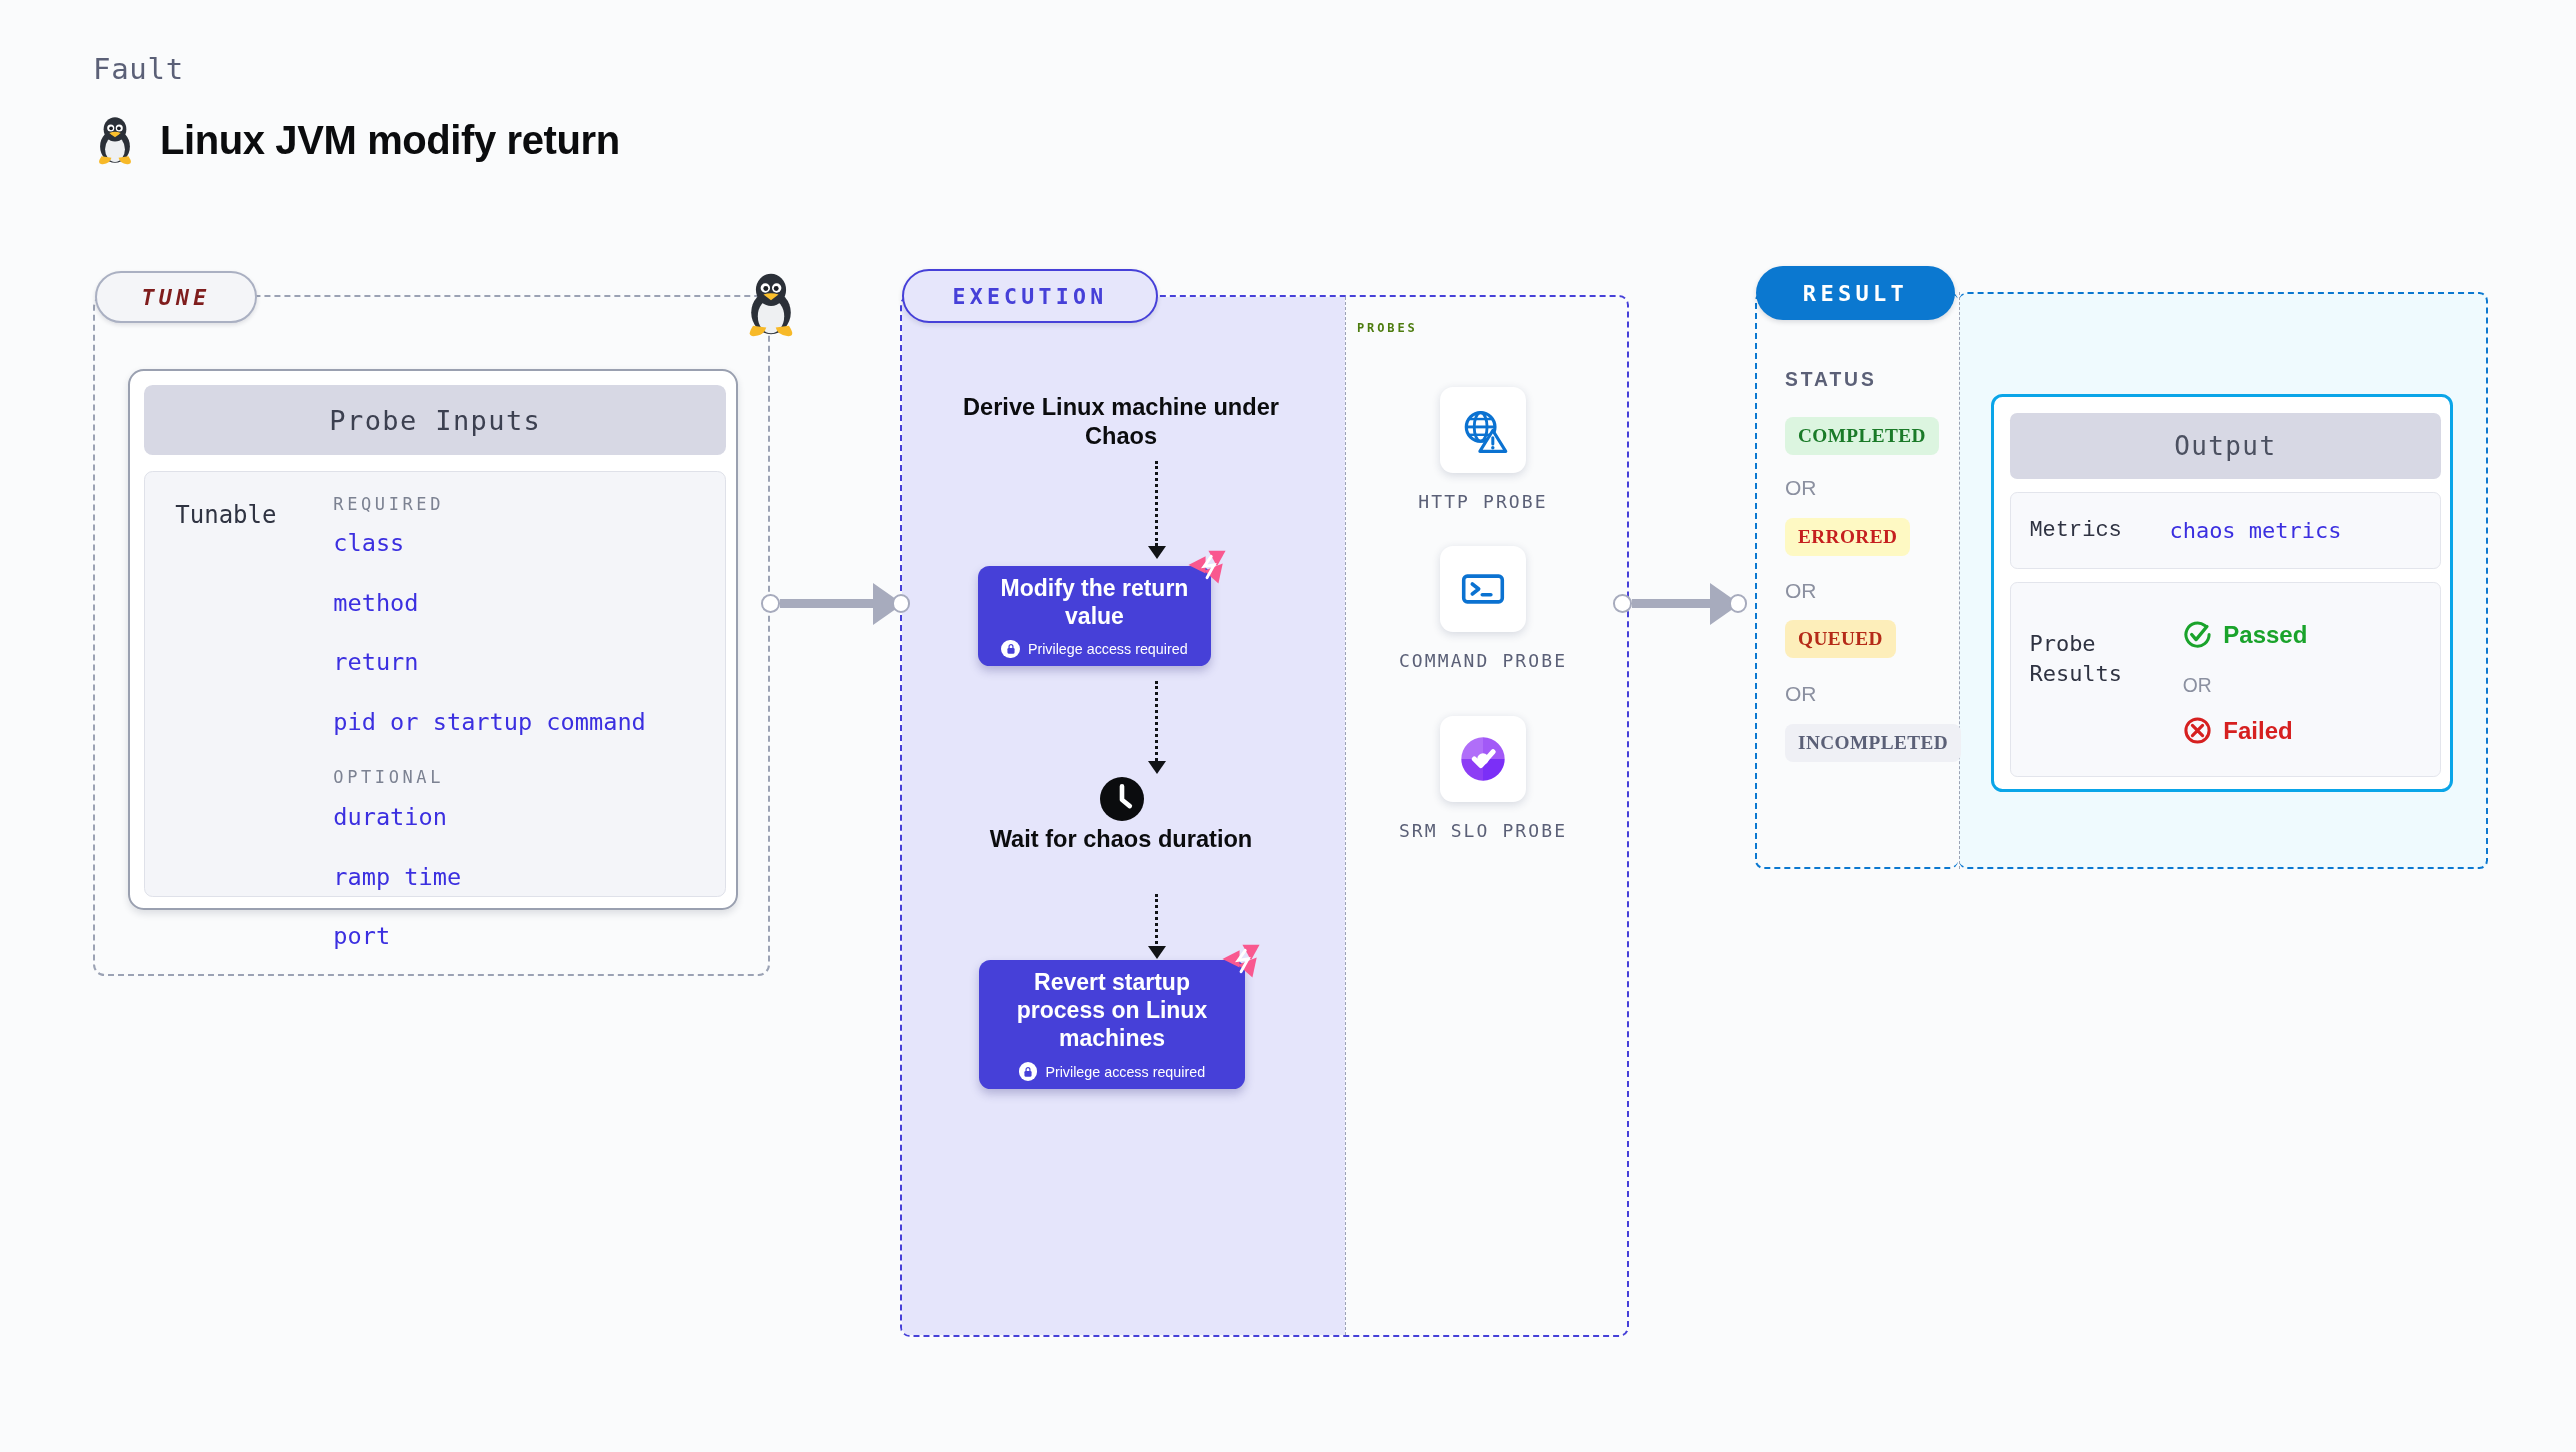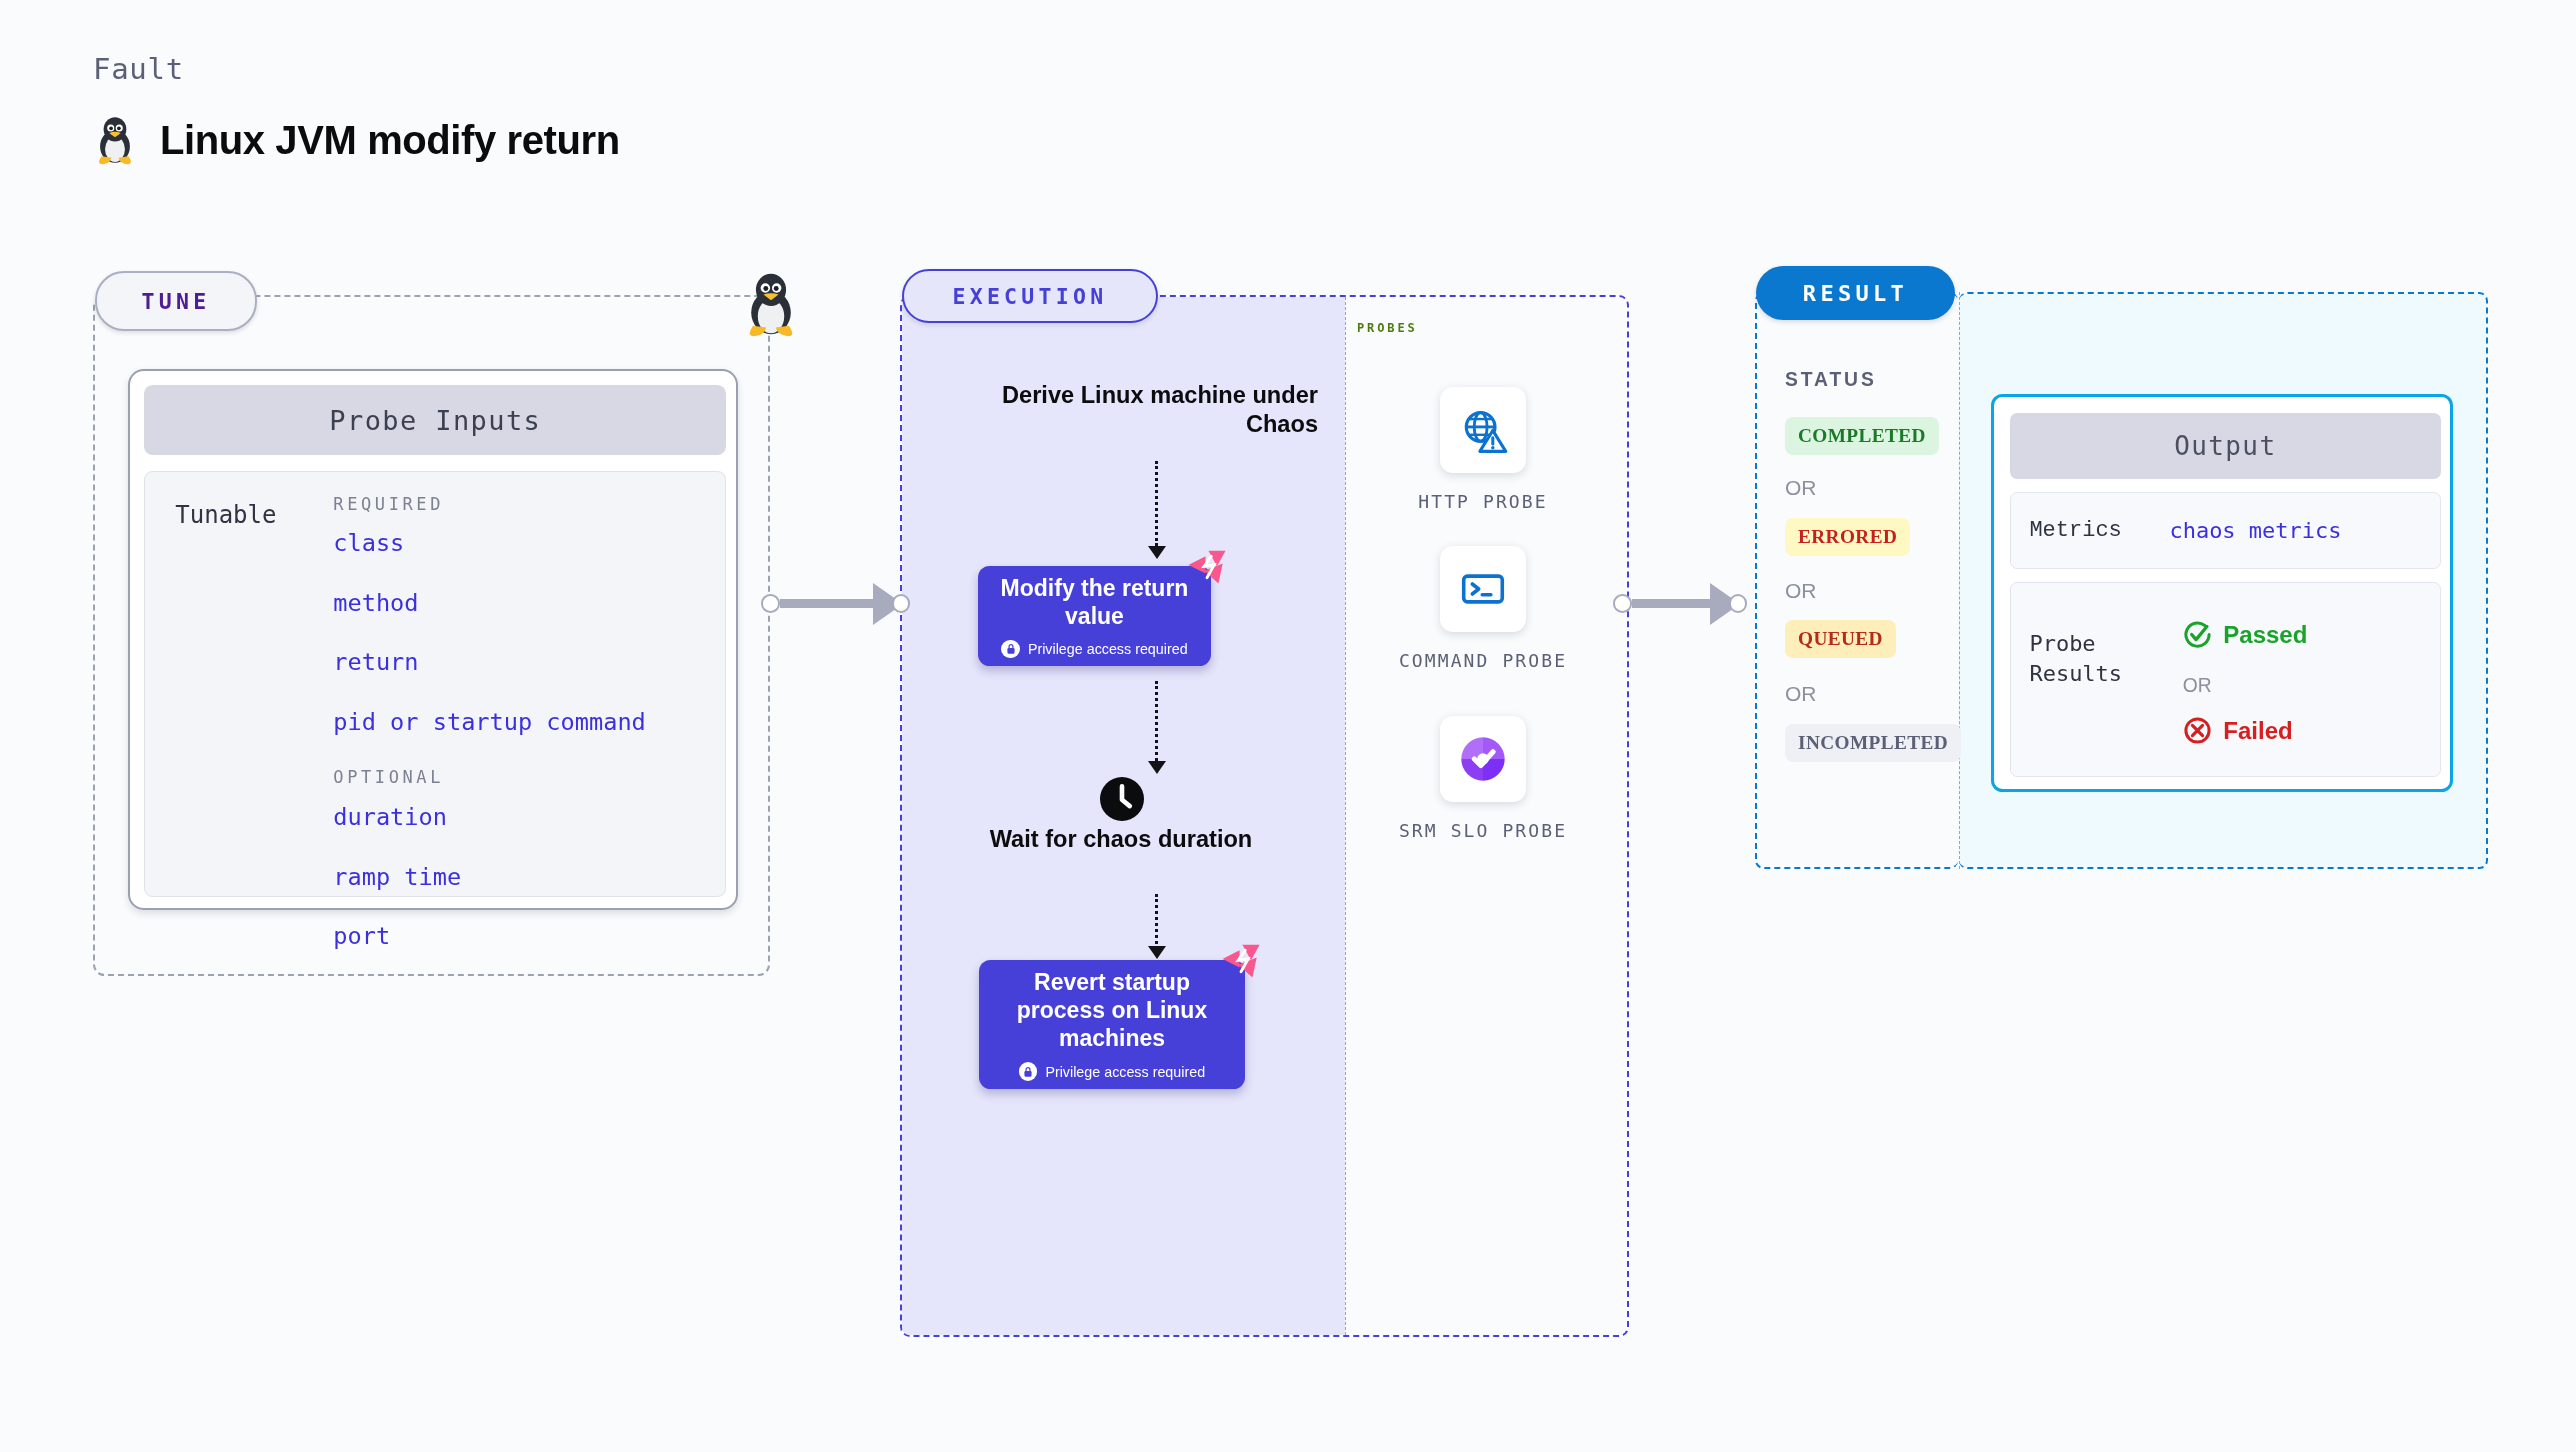--- a/index.html
+++ b/index.html
@@ -28,24 +28,25 @@
     letter-spacing: -0.4px;
   }
 
   
   .badge {
     position: absolute; display: flex; align-items: center; justify-content: center;
     font-family: "DejaVu Sans Mono", monospace;
     font-weight: bold; letter-spacing: 4.3px; z-index: 6;
   }
   .badge-tune {
-    left: 95px; top: 271px; width: 162px; height: 60px;
+    left: 95px; top: 271px; width: 162px; height: 52px;
     background: #f4f5f8; border: 2.1px solid #aab0c2; border-radius: 29px;
-    color: #4c1d95; font-size: 21.5px;
+    color: #7f1d1d; font-size: 21.5px;
     box-shadow: 0 2.1px 4.3px rgba(20,25,50,.13);
+    font-style: italic;
   }
   .badge-exec {
     left: 902px; top: 269px; width: 256px; height: 54px;
     background: #e6e6fb; border: 2.9px solid #4640d8; border-radius: 30px;
     color: #4640d8; font-size: 21.5px;
     box-shadow: 0 2.1px 5px rgba(20,25,50,.12);
   }
   .badge-result {
     left: 1756px; top: 266px; width: 199px; height: 54px;
     background: #0b78d0; border: none; border-radius: 30px;
@@ -112,21 +113,21 @@
   #exec-divider {
     position: absolute; left: 443px; top: 0; width: 0; height: 100%;
     border-left: 1.4px dashed #9ba2b4;
   }
 
   
   .flow-text {
     position: absolute; text-align: center;
     font-size: 23.6px; font-weight: bold; color: #0b0c0e; line-height: 1.24;
   }
-  #flow-derive { left: 924px; top: 381px; width: 394px; text-align: right; }
+  #flow-derive { left: 924px; top: 393px; width: 394px; }
   #flow-wait   { left: 924px; top: 825px; width: 394px; }
 
   .dotted-arrow {
     position: absolute; width: 2.9px;
     border-left: 3.6px dotted #111317;
   }
   .arrowhead-down {
     position: absolute; width: 0; height: 0;
     border-left: 9.3px solid transparent; border-right: 9.3px solid transparent;
     border-top: 13.6px solid #111317;

